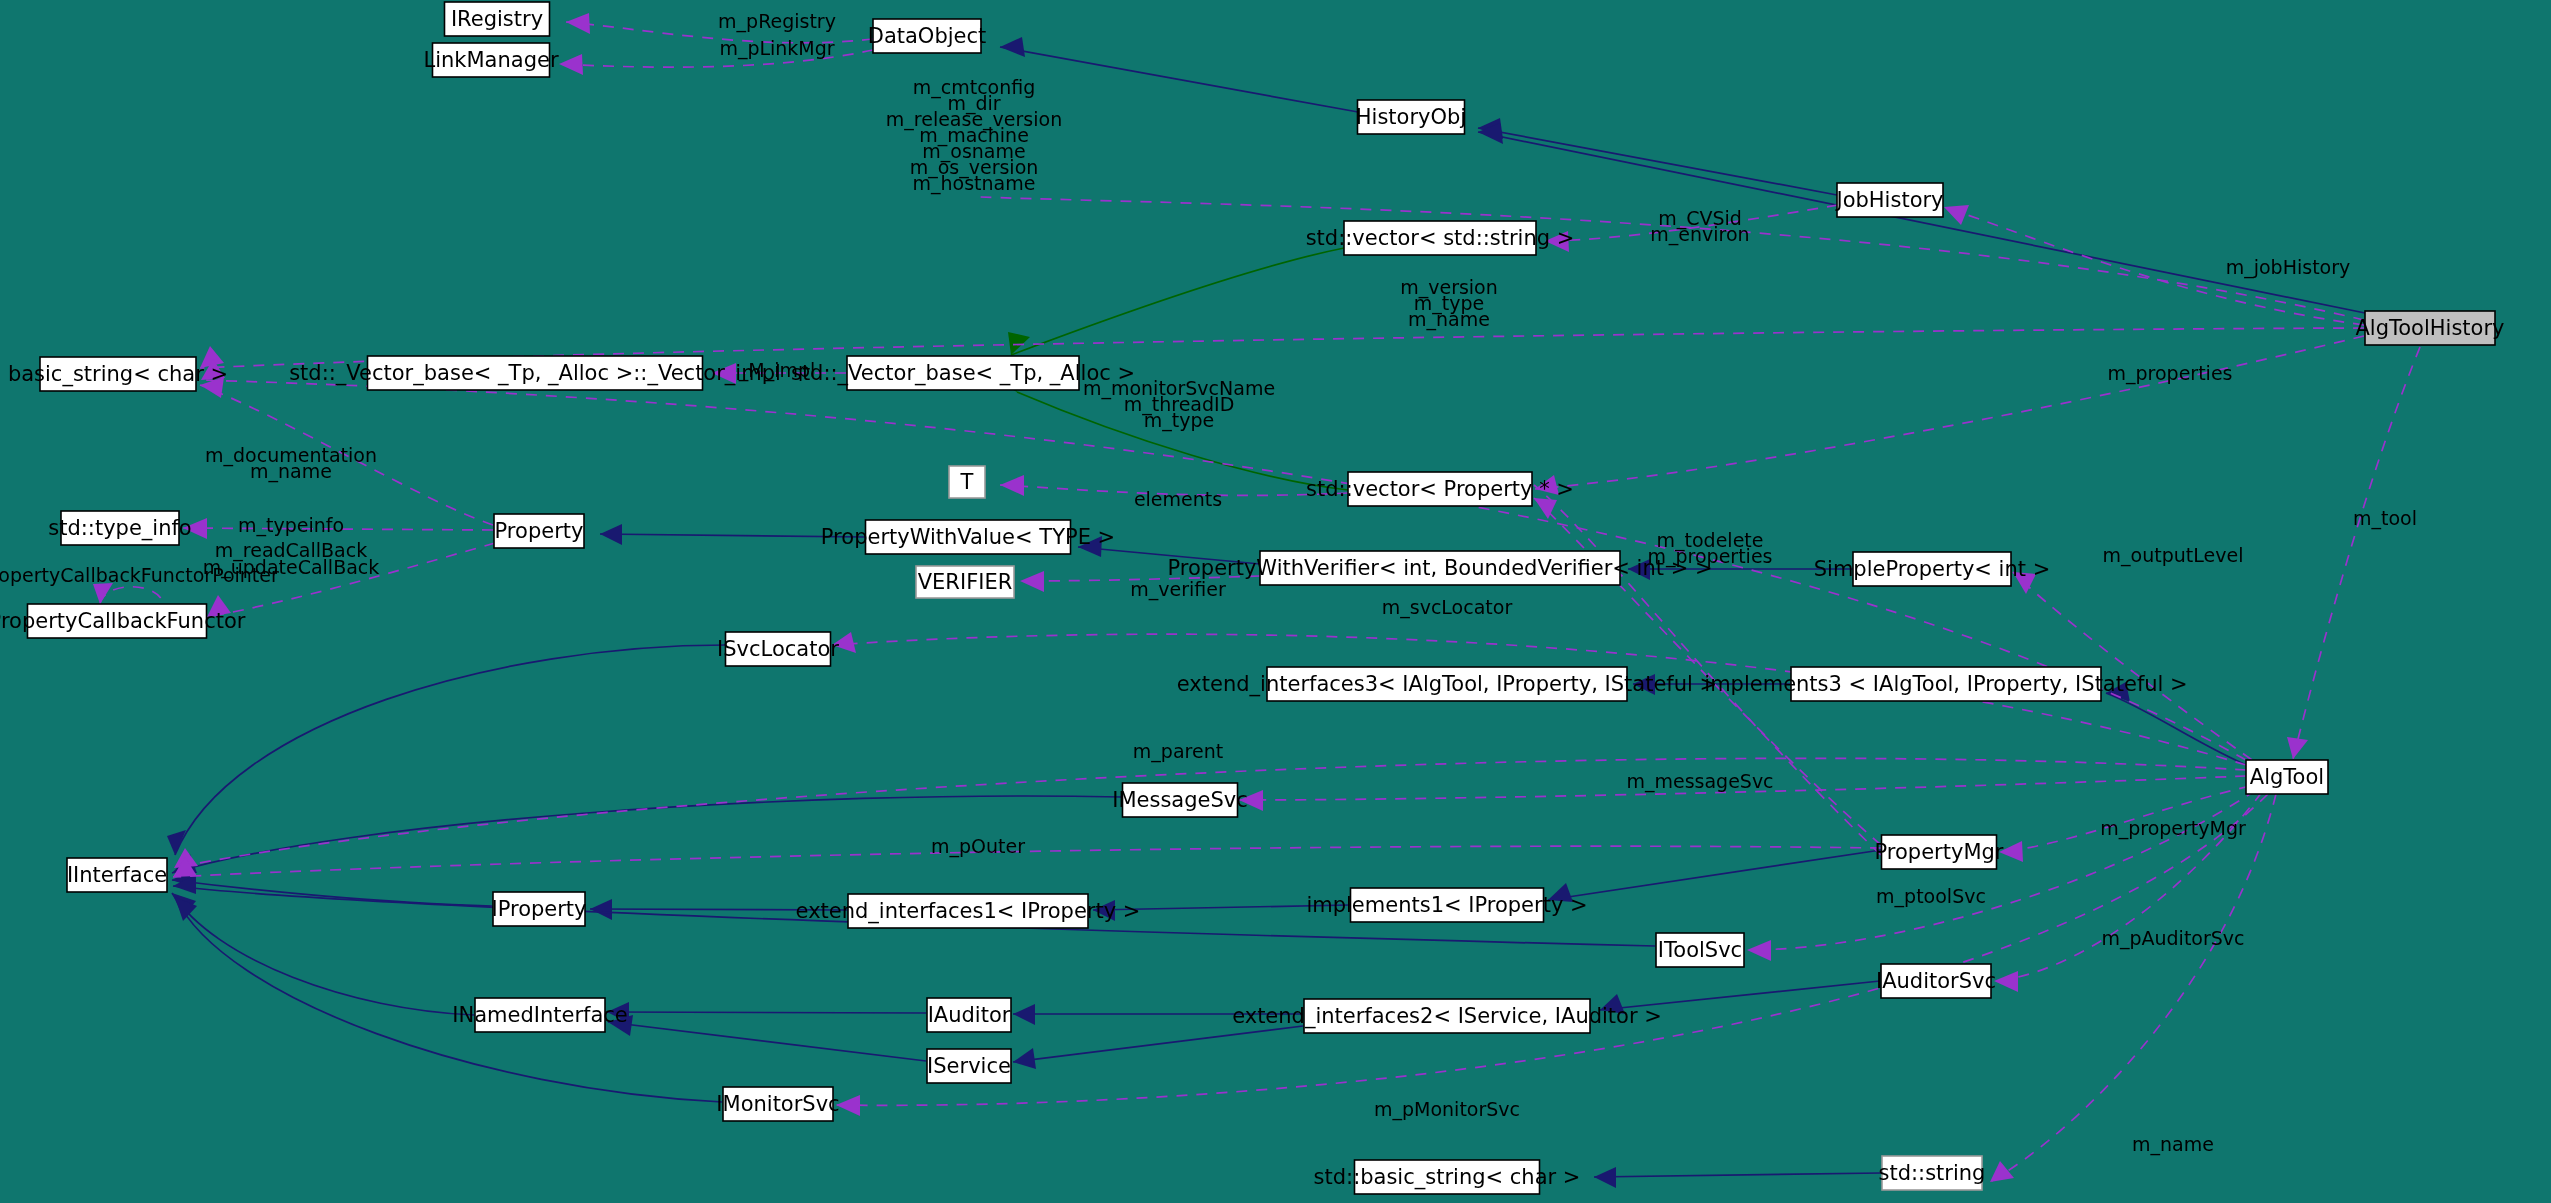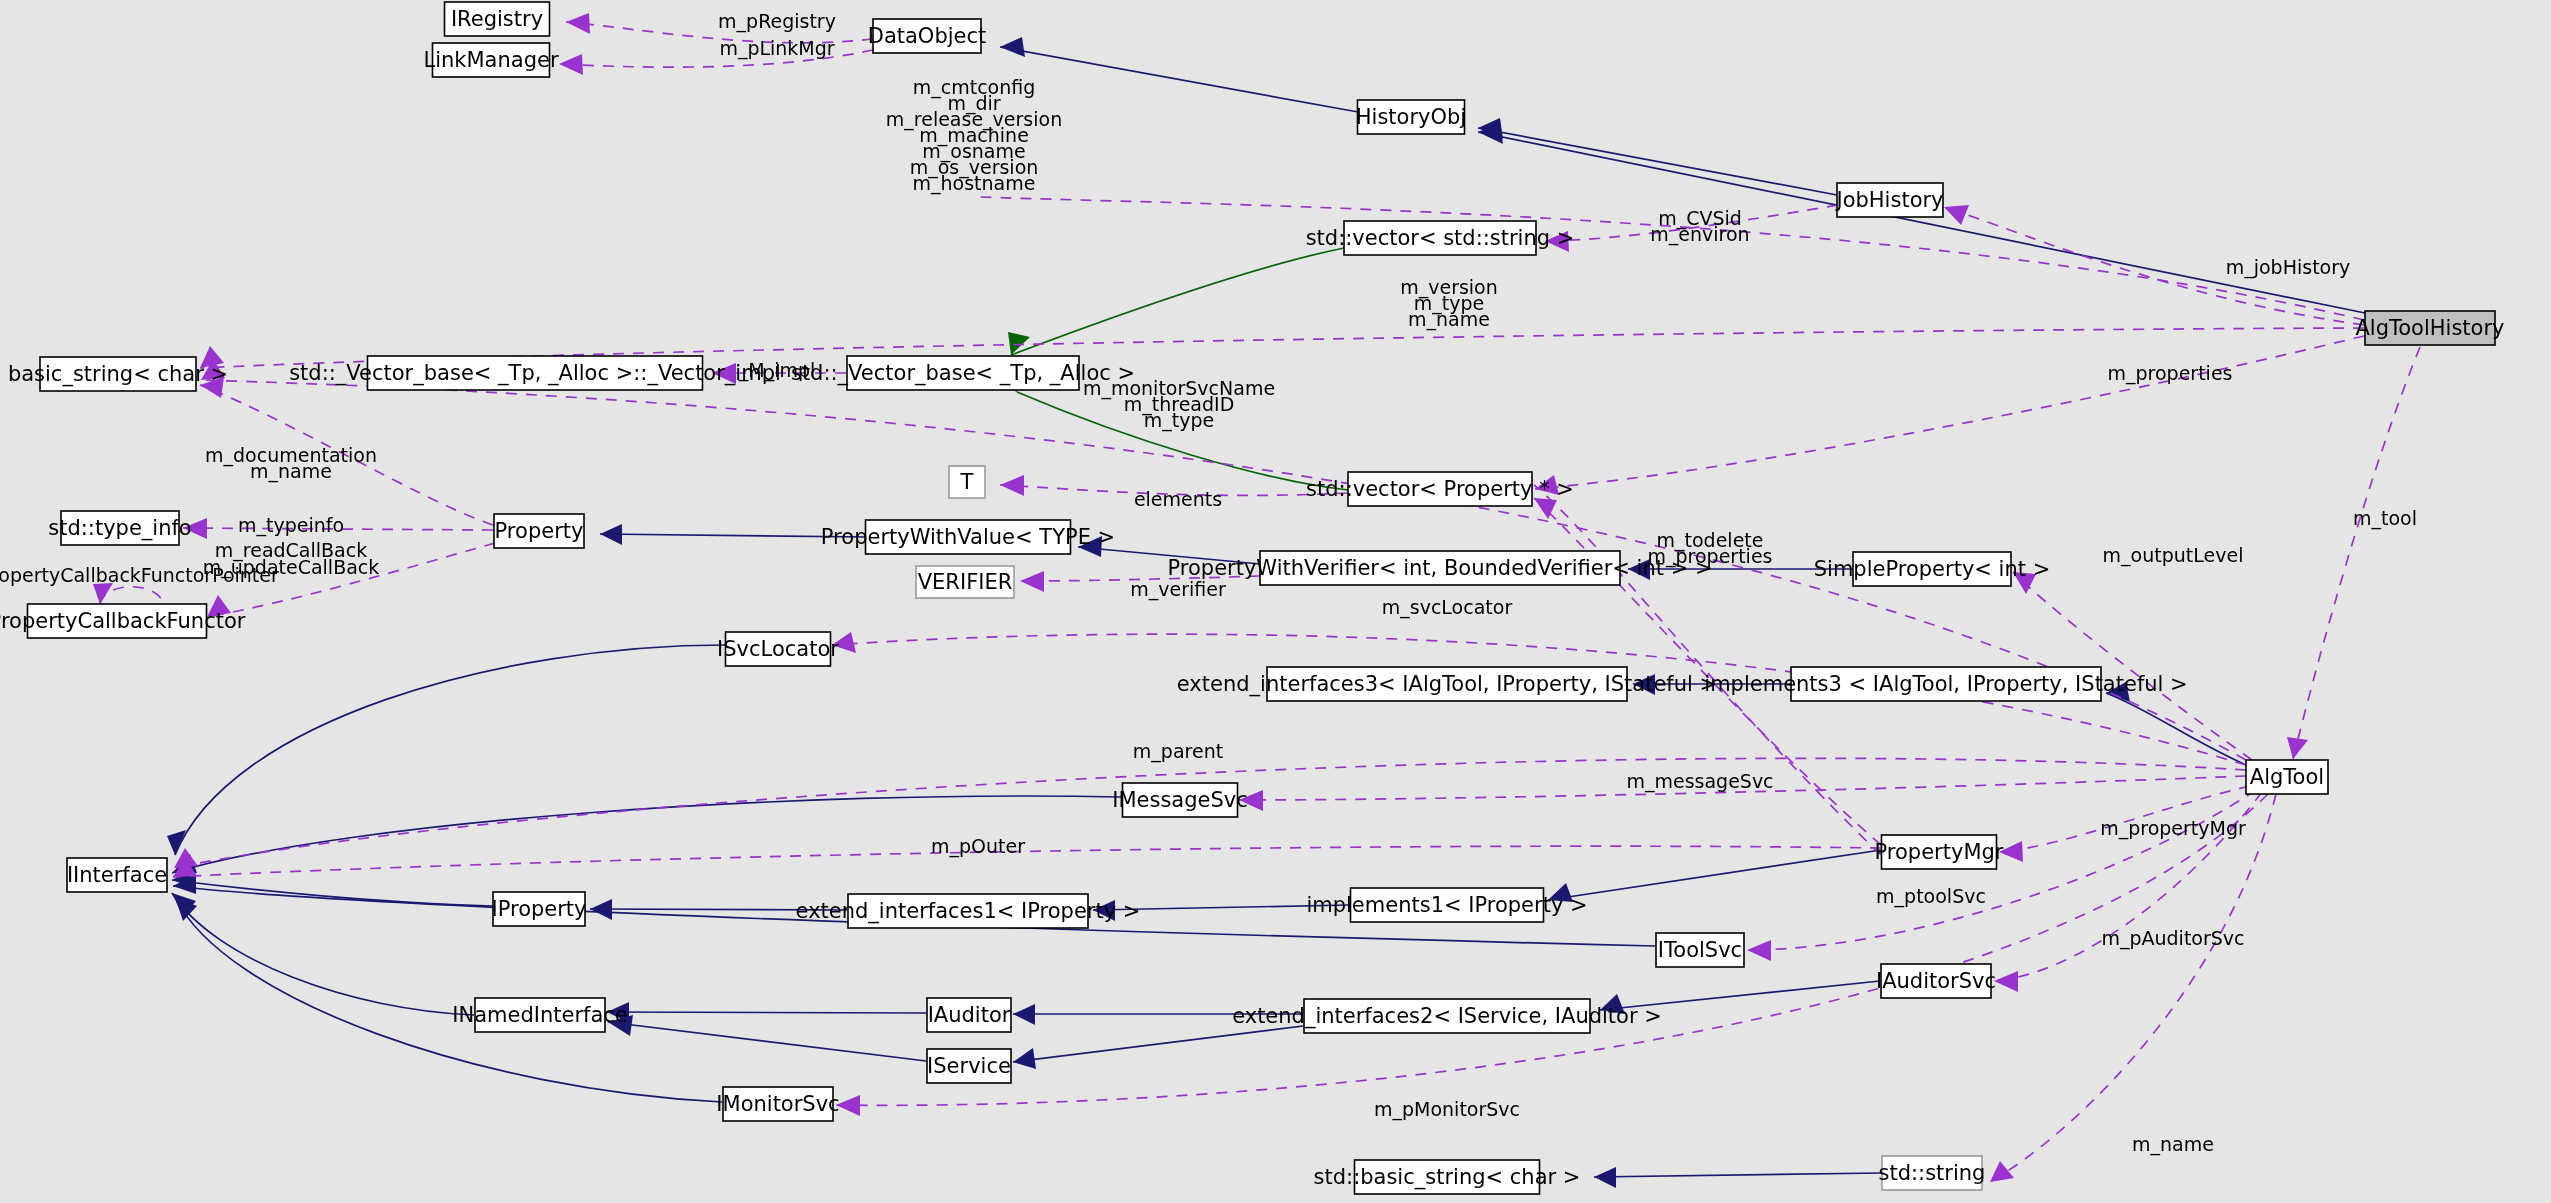--- a/index.html
+++ b/index.html
@@ -1,17 +1,17 @@
 <!DOCTYPE html>
 <html><head>
 <meta charset="utf-8">
 <style>
   html,body{margin:0;padding:0;background:#ffffff;}
   body{font-family:"DejaVu Sans","Liberation Sans",sans-serif;}
-  #diagram-root{position:relative;width:2551px;height:1203px;background:#e5e5e5;overflow:hidden;}
+  #diagram-root{position:relative;width:2551px;height:1203px;background:#0f766e;overflow:hidden;}
   svg#graph{position:absolute;left:0;top:0;width:2551px;height:1203px;}
   .node-box{fill:#ffffff;stroke:#000000;stroke-width:1.6;}
   .node-box-highlight{fill:#bfbfbf;stroke:#000000;stroke-width:1.6;}
   .node-box-tmpl{fill:#ffffff;stroke:#9a9a9a;stroke-width:1.6;}
   .node-label{font-family:"DejaVu Sans","Liberation Sans",sans-serif;font-size:21px;fill:#000000;text-anchor:middle;dominant-baseline:middle;}
   .edge-inherit{fill:none;stroke:#191970;stroke-width:1.7;}
   .edge-usage{fill:none;stroke:#9a32cd;stroke-width:1.7;stroke-dasharray:11,9;}
   .edge-tmpl{fill:none;stroke:#006400;stroke-width:1.7;}
   .edge-label{font-family:"DejaVu Sans","Liberation Sans",sans-serif;font-size:19px;fill:#000000;text-anchor:middle;dominant-baseline:middle;}
   .arrow-inherit{fill:#191970;stroke:none;}

